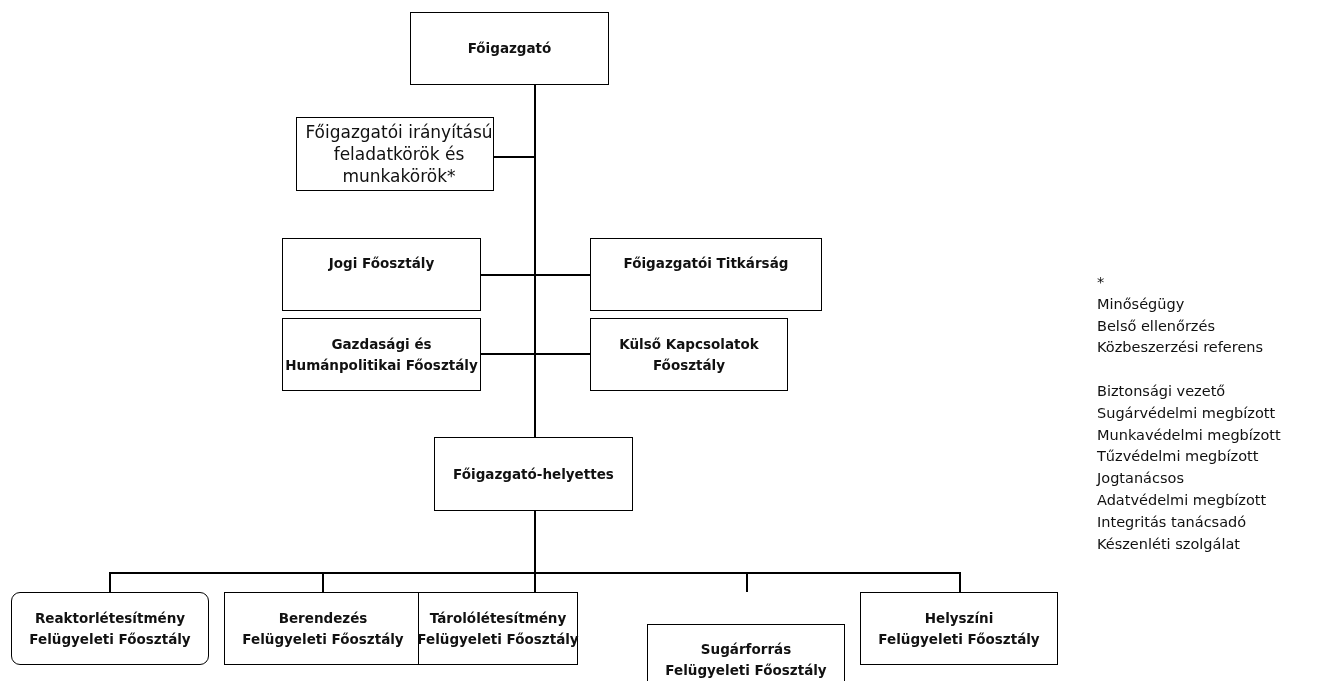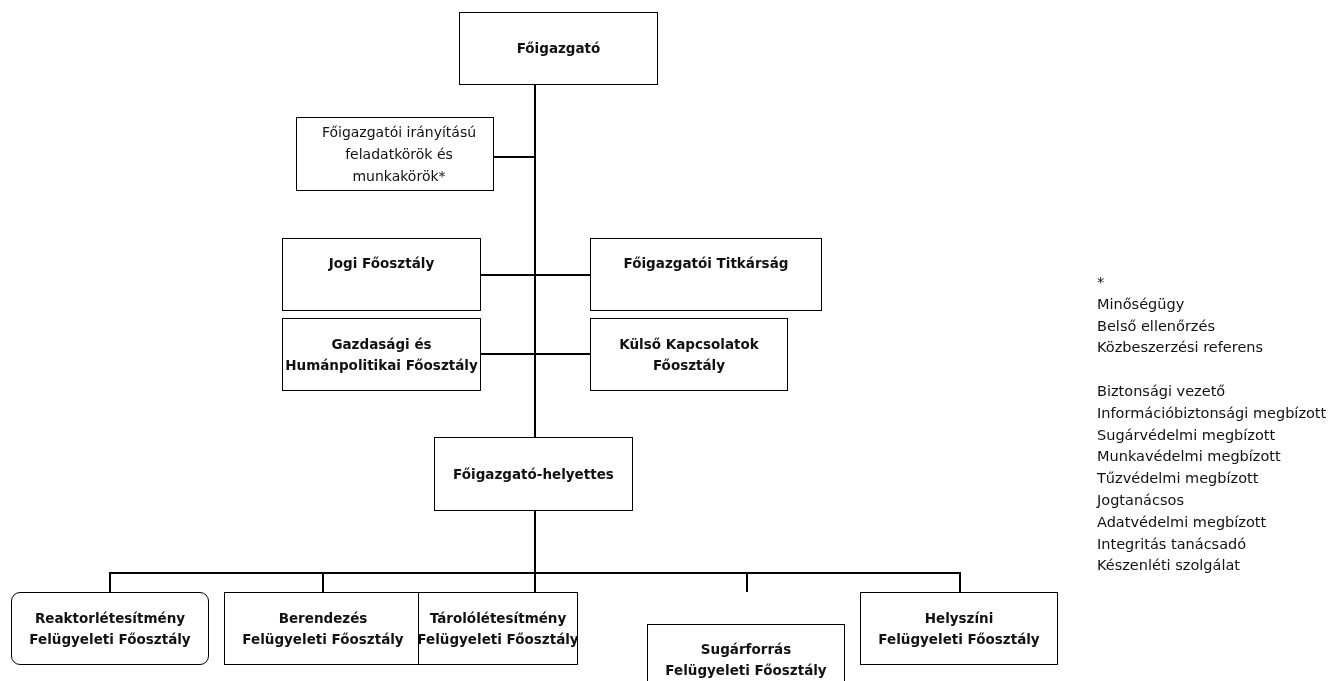--- a/index.html
+++ b/index.html
@@ -27,21 +27,21 @@
       display: flex;
       flex-direction: column;
       align-items: center;
       text-align: center;
       font-size: 14px;
       line-height: 21px;
     }
     .box.bold { font-weight: bold; font-size: 13.5px; }
     .box.center { justify-content: center; }
     .box.top { justify-content: flex-start; padding-top: 14px; }
-    .box.plain { font-weight: normal; font-size: 14px; line-height: 22px; justify-content: center; padding-left: 8px; }
+    .box.plain { font-weight: normal; font-size: 17px; line-height: 22px; justify-content: center; padding-left: 8px; }
     .box span { display: block; white-space: nowrap; }
 
     .notes {
       position: absolute;
       left: 1097px;
       top: 272px;
       font-size: 14.5px;
       line-height: 21.8px;
       color: #111111;
     }
@@ -55,21 +55,21 @@
 <div class="line" style="left:493px; top:156px; width:42px; height:1.5px;"></div>
 <div class="line" style="left:480px; top:274px; width:110px; height:1.5px;"></div>
 <div class="line" style="left:480px; top:353px; width:110px; height:1.5px;"></div>
 <div class="line" style="left:109px; top:572px; width:851px; height:1.5px;"></div>
 <div class="line" style="left:109px; top:572px; width:1.5px; height:20px;"></div>
 <div class="line" style="left:322px; top:572px; width:1.5px; height:20px;"></div>
 <div class="line" style="left:534px; top:572px; width:1.5px; height:20px;"></div>
 <div class="line" style="left:746px; top:572px; width:1.5px; height:20px;"></div>
 <div class="line" style="left:959px; top:572px; width:1.5px; height:20px;"></div>
 
-<div class="box bold center" style="left:459px; top:12px; width:199px; height:73px;">
+<div class="box bold center" style="left:410px; top:12px; width:199px; height:73px;">
   <span>Főigazgató</span>
 </div>
 
 <div class="box plain" style="left:296px; top:117px; width:198px; height:74px;">
   <span>Főigazgatói irányítású</span>
   <span>feladatkörök és</span>
   <span>munkakörök*</span>
 </div>
 
 <div class="box bold top" style="left:282px; top:238px; width:199px; height:73px;">
@@ -113,21 +113,20 @@
   <span>Felügyeleti Főosztály</span>
 </div>
 
 <div class="notes">
   <div>*</div>
   <div>Minőségügy</div>
   <div>Belső ellenőrzés</div>
   <div>Közbeszerzési referens</div>
   <div></div>
   <div>Biztonsági vezető</div>
-  <div>Információbiztonsági megbízott</div>
   <div>Sugárvédelmi megbízott</div>
   <div>Munkavédelmi megbízott</div>
   <div>Tűzvédelmi megbízott</div>
   <div>Jogtanácsos</div>
   <div>Adatvédelmi megbízott</div>
   <div>Integritás tanácsadó</div>
   <div>Készenléti szolgálat</div>
 </div>
 
 </body></html>

